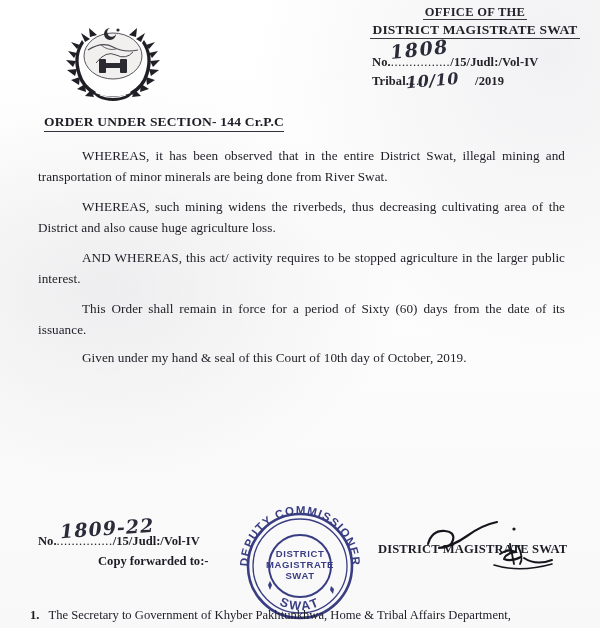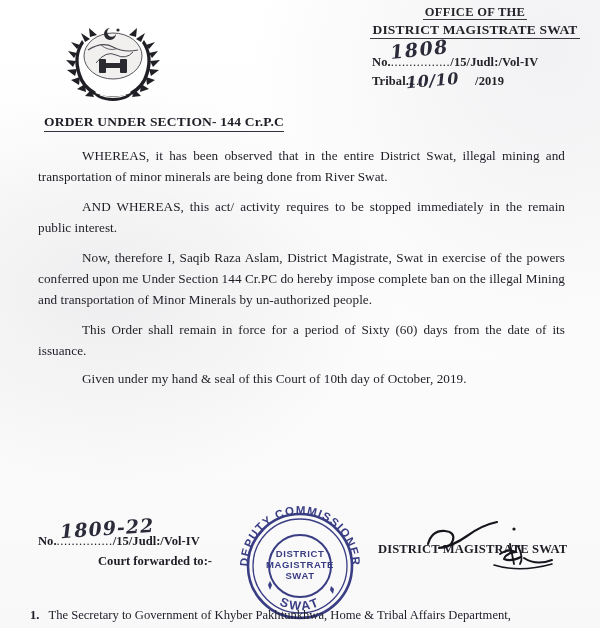--- a/index.html
+++ b/index.html
@@ -314,34 +314,34 @@
         <span class="hand hand-date">10/10</span>
         <span>Tribal..</span><span class="ref-dots">....</span><span style="padding-left:48px">/2019</span>
       </div>
     </div>
   </div>
 
   <div class="doc-title">ORDER UNDER SECTION- 144 Cr.P.C</div>
 
   <div class="body-text">
     <p class="para">WHEREAS, it has been observed that in the entire District Swat, illegal mining and transportation of minor minerals are being done from River Swat.</p>
-    <p class="para">AND WHEREAS, this act/ activity requires to be stopped immediately in the remain public interest.</p>
-    <p class="para">Now, therefore I, Saqib Raza Aslam, District Magistrate, Swat in exercise of the powers conferred upon me Under Section 144 Cr.PC do hereby impose complete ban on the illegal Mining and transportation of Minor Minerals by un-authorized people.</p>
+    <p class="para">WHEREAS, such mining widens the riverbeds, thus decreasing cultivating area of the District and also cause huge agriculture loss.</p>
+    <p class="para">AND WHEREAS, this act/ activity requires to be stopped agriculture in the larger public interest.</p>
     <p class="para tight">This Order shall remain in force for a period of Sixty (60) days from the date of its issuance.</p>
     <p class="para tight">Given under my hand &amp; seal of this Court of 10th day of October, 2019.</p>
   </div>
 
   <div class="footer">
 
     <div class="footer-left">
       <div class="foot-no-row">
         <span class="hand hand-foot-no">1809-22</span>
         <span>No.</span><span class="ref-dots">...............</span><span>/15/Judl:/Vol-IV</span>
       </div>
-      <div class="copy-fwd">Court forwarded to:-</div>
+      <div class="copy-fwd">Copy forwarded to:-</div>
     </div>
 
     <div class="stamp">
       <svg viewBox="0 0 136 120" xmlns="http://www.w3.org/2000/svg">
         <defs>
           <path id="arcTop" d="M16 62 a52 52 0 0 1 104 0" fill="none"></path>
           <path id="arcBottom" d="M24 62 a44 44 0 0 0 88 0" fill="none"></path>
         </defs>
         <circle cx="68" cy="62" r="52" fill="none" stroke="#2b2f7a" stroke-width="2.6"></circle>
         <circle cx="68" cy="62" r="47" fill="none" stroke="#2b2f7a" stroke-width="1.3"></circle>

